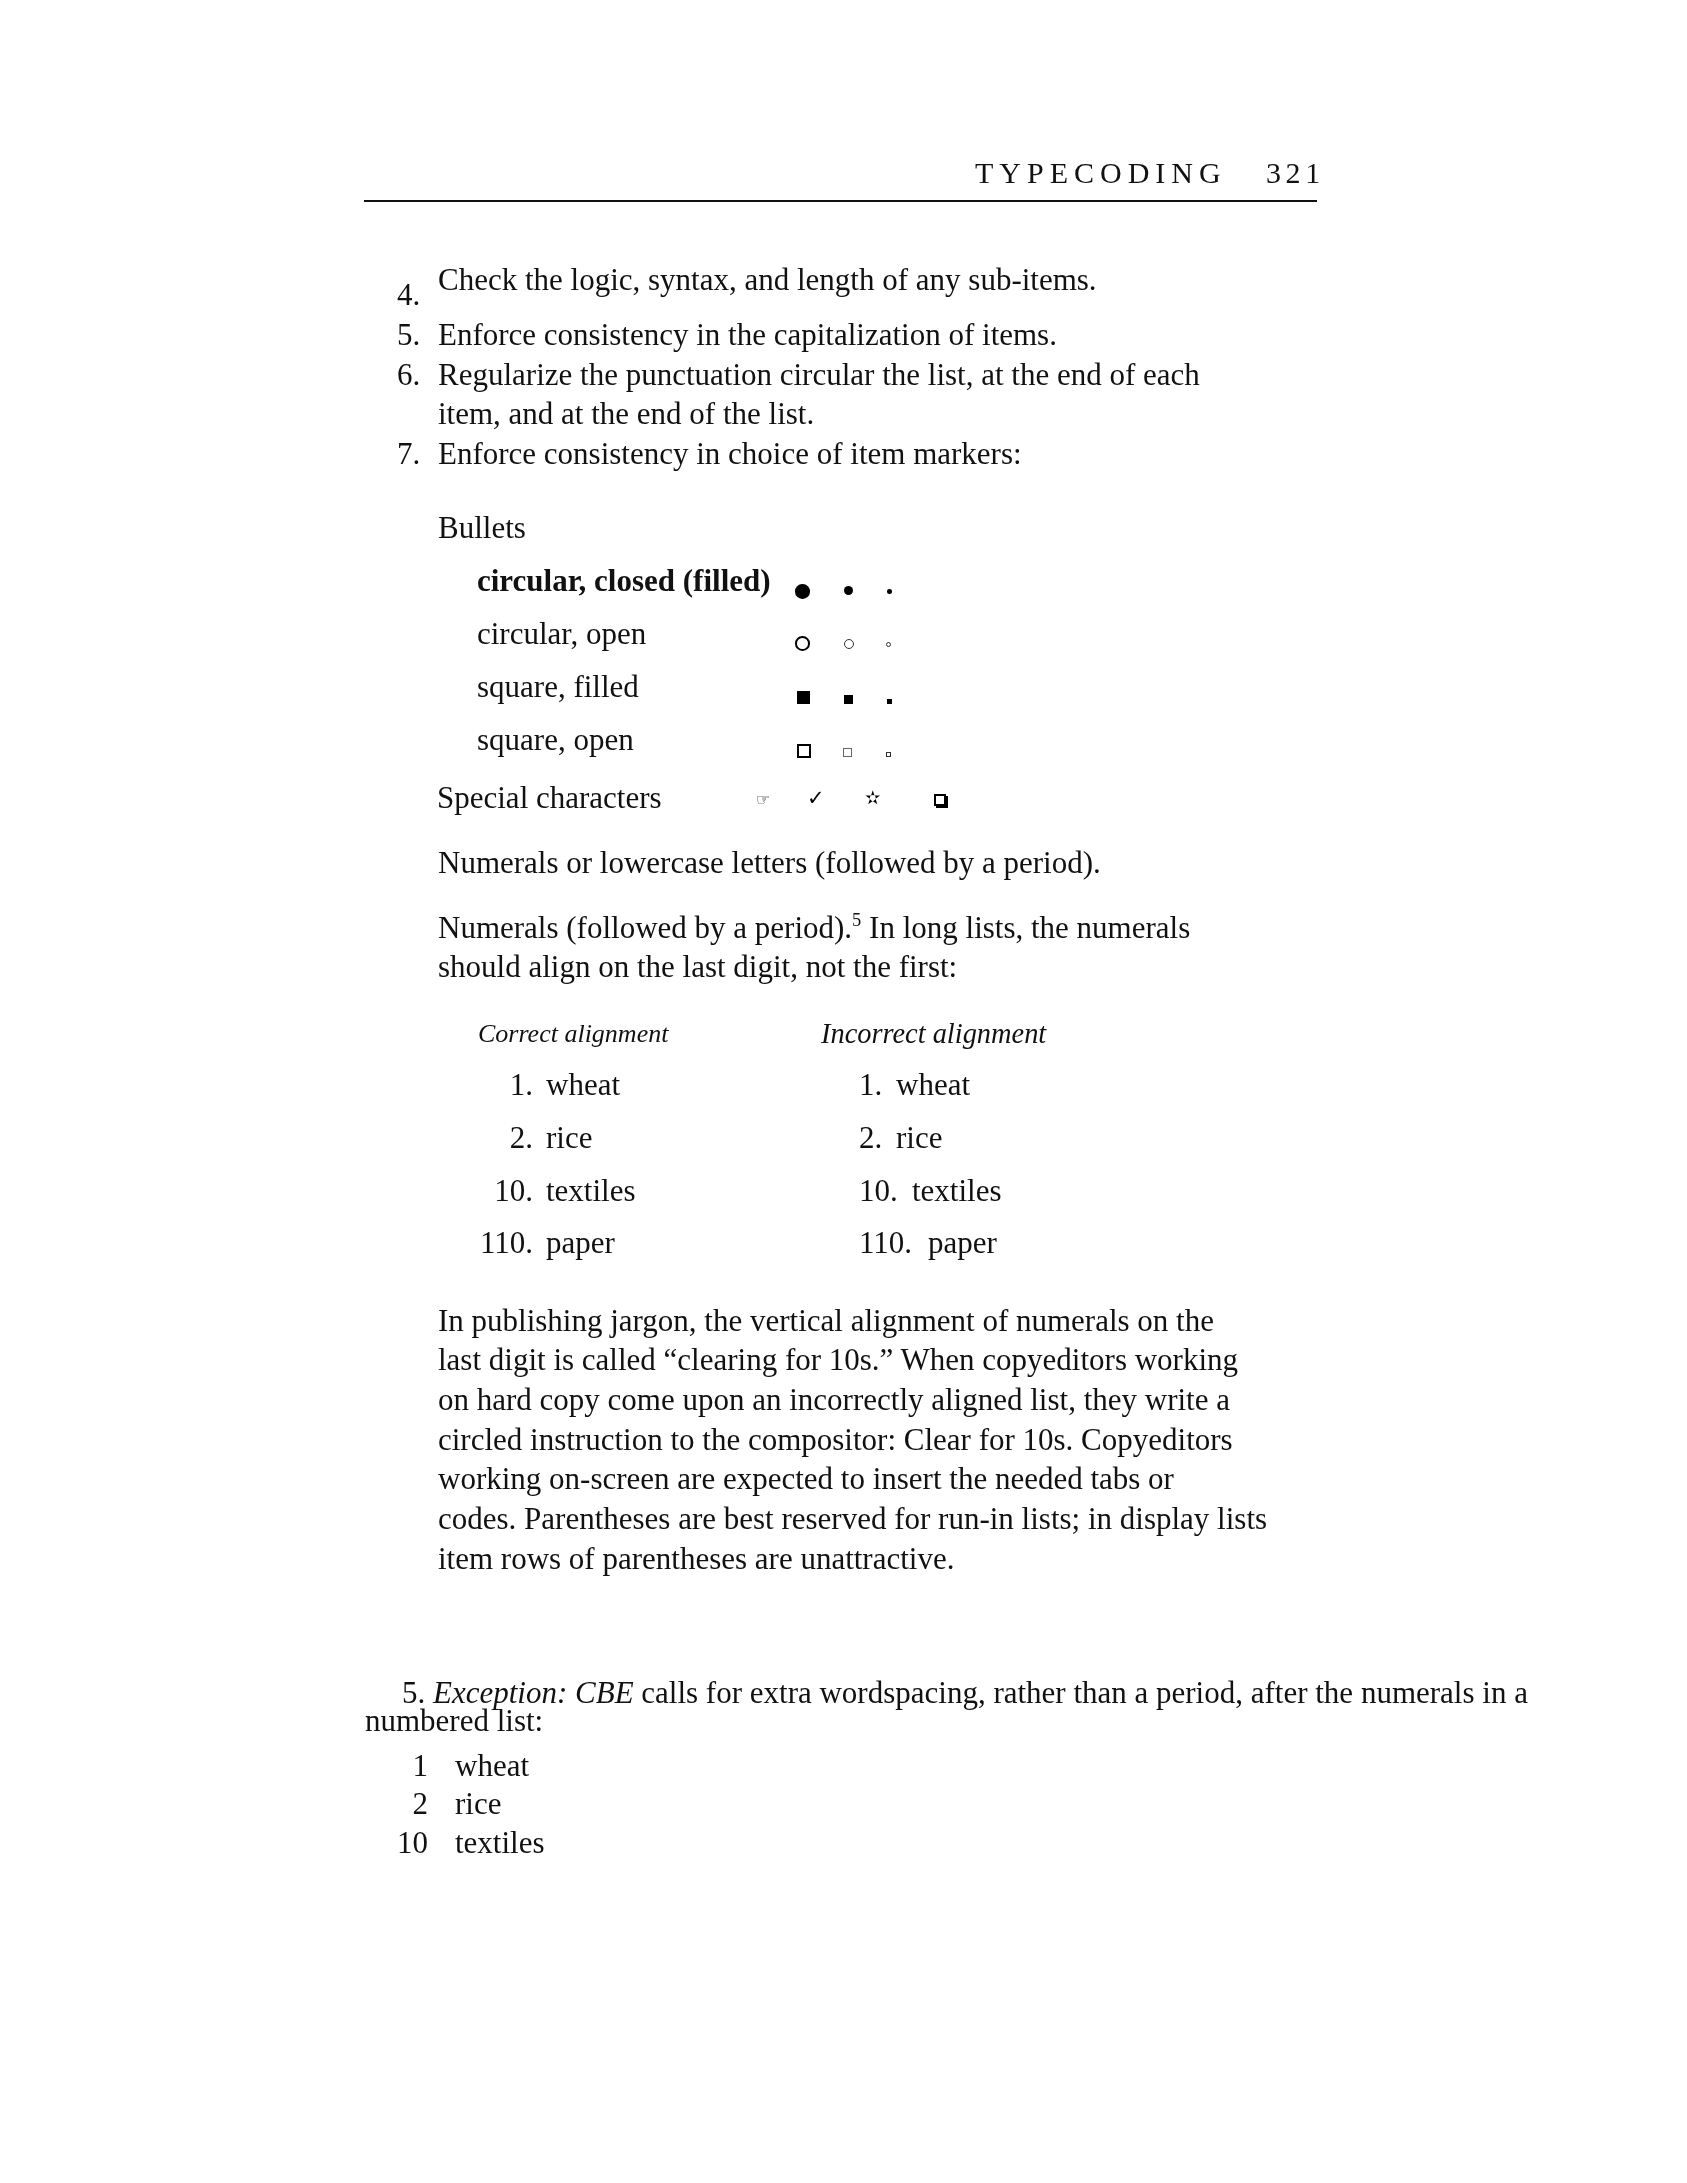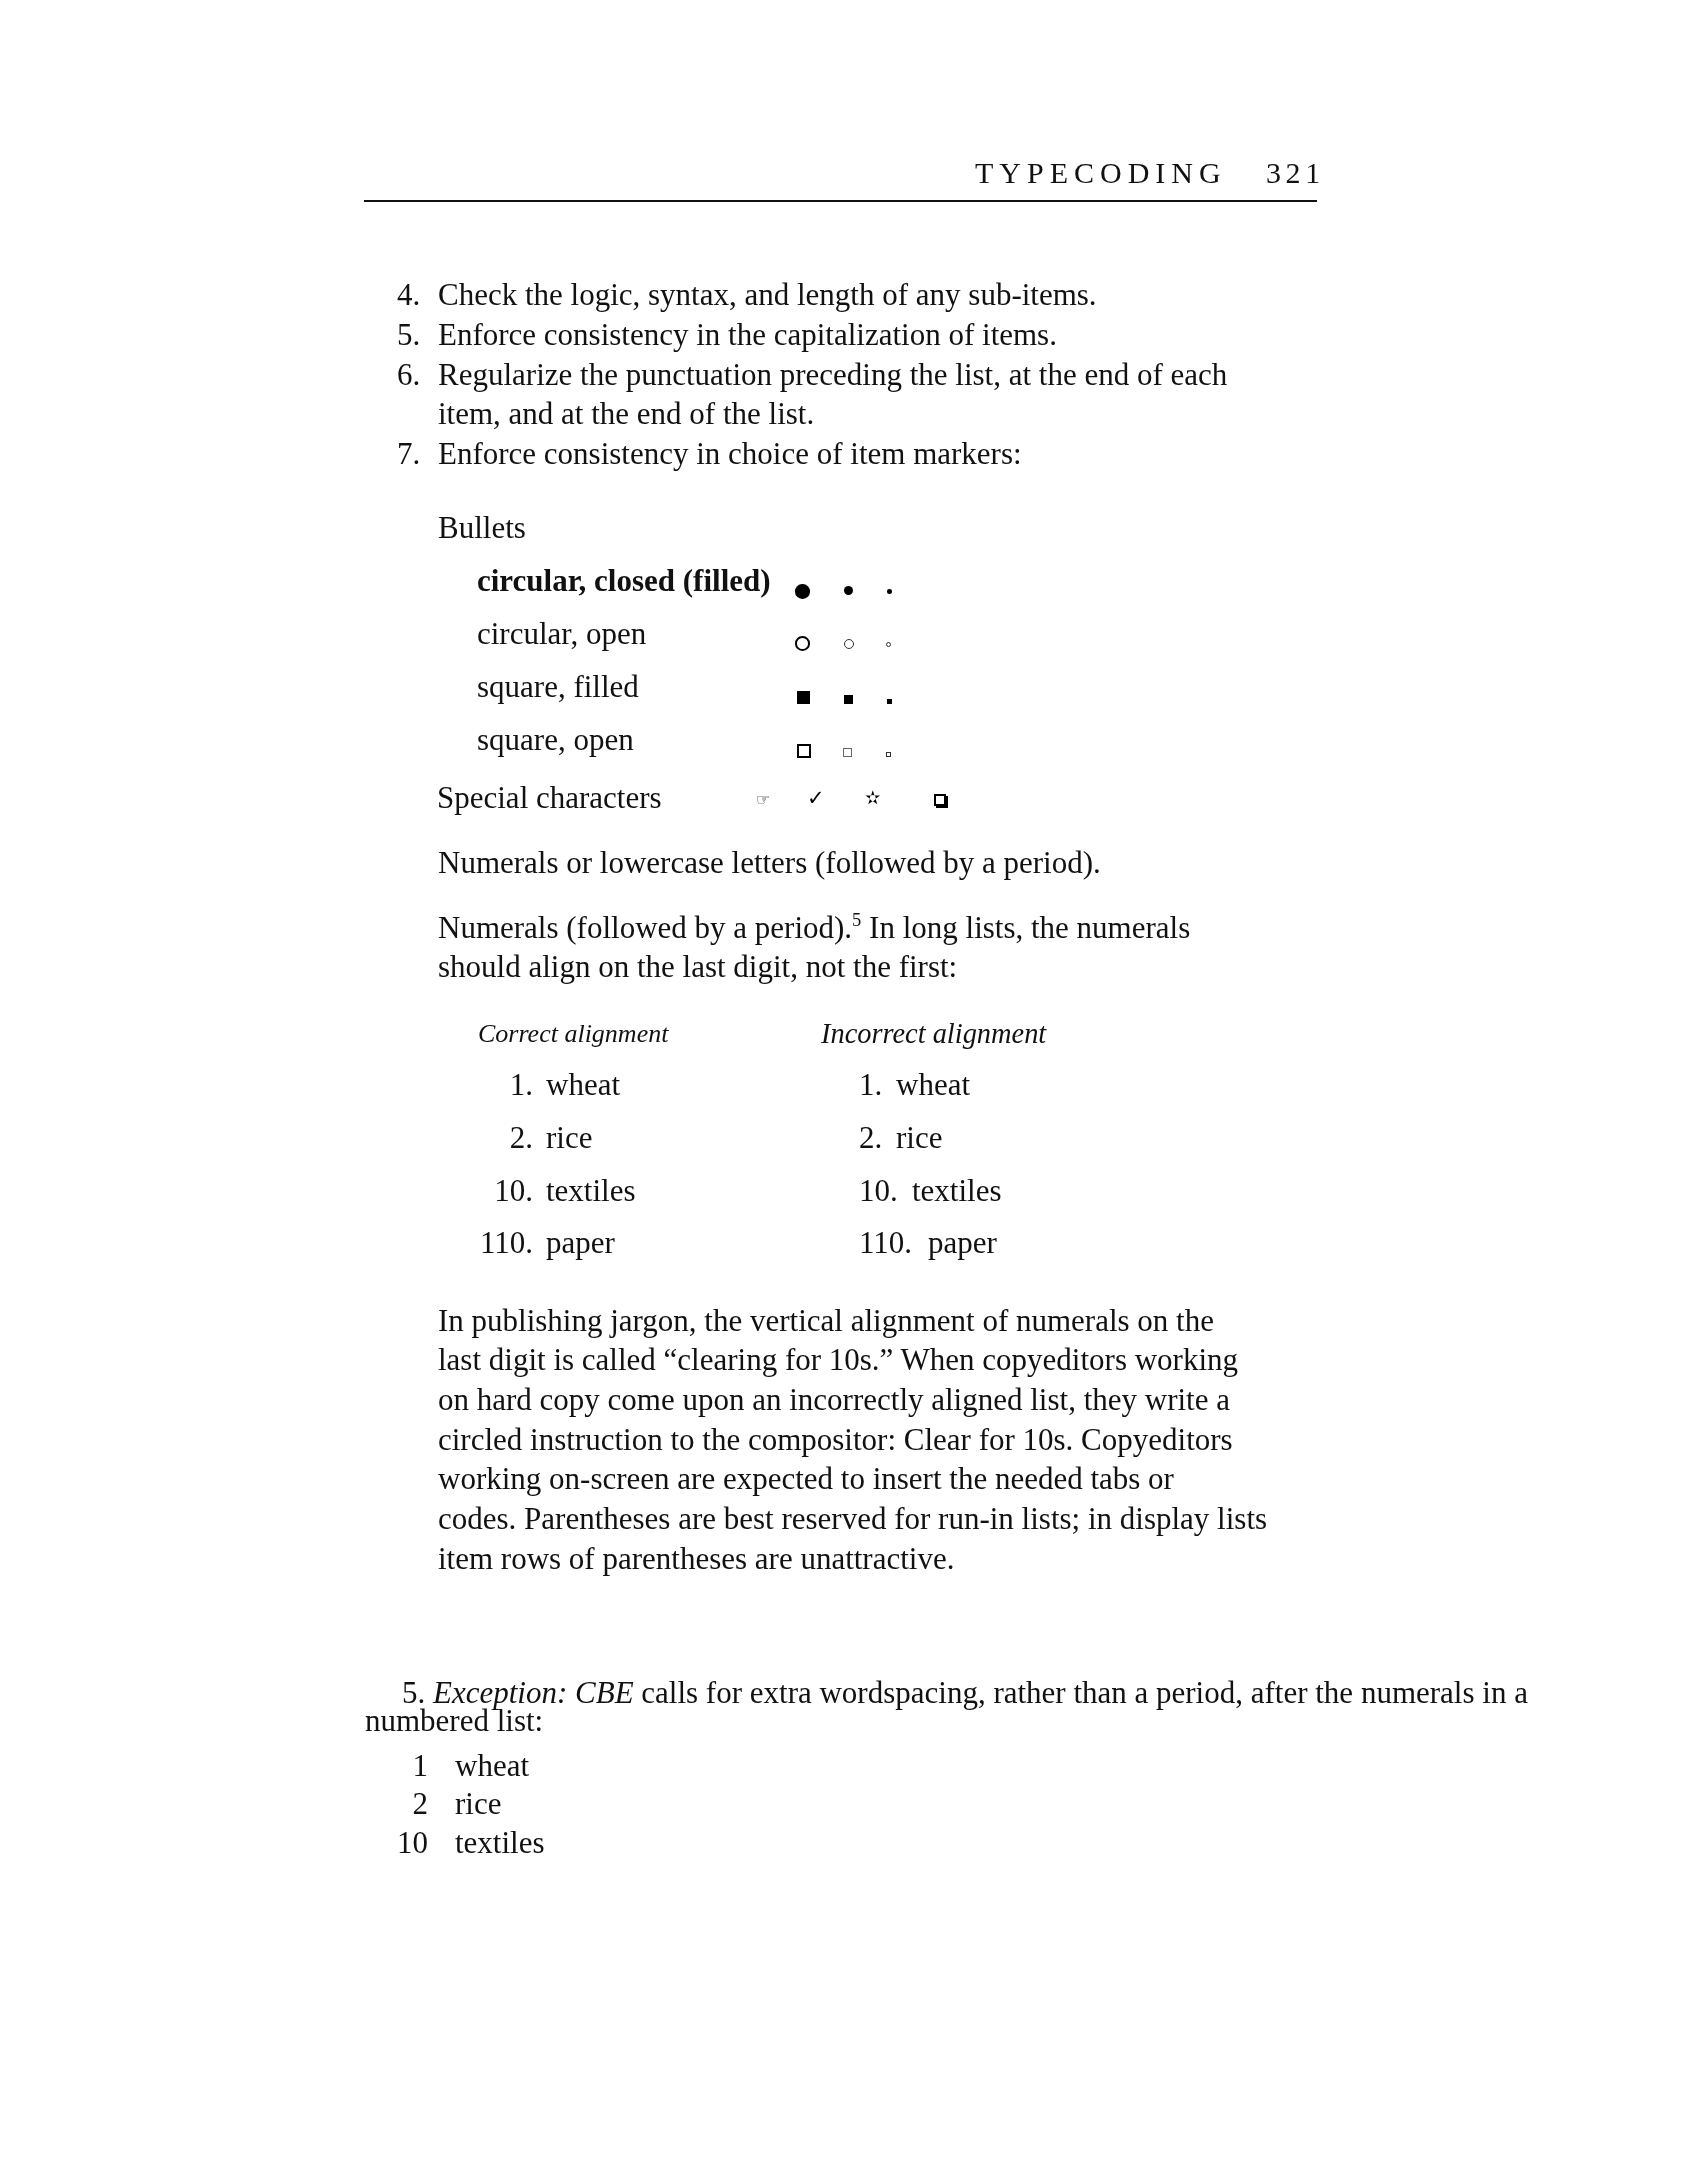--- a/index.html
+++ b/index.html
@@ -25,27 +25,27 @@
 </style>
 </head>
 <body>
 
 <div class="abs running-head" style="left:975px; top:156px;">TYPECODING</div>
 <div class="abs running-head" style="left:1266px; top:156px; letter-spacing:4.6px;">321</div>
 <div class="rule"></div>
 
 <div>
   <div class="abs body-text" style="left:397px; top:275px;">4.</div>
-  <div class="abs body-text" style="left:438px; top:275px;">Check the logic, syntax, and length of any sub-items.</div>
+  <div class="abs body-text" style="left:438px; top:260px;">Check the logic, syntax, and length of any sub-items.</div>
 
   <div class="abs body-text" style="left:397px; top:315px;">5.</div>
   <div class="abs body-text" style="left:438px; top:315px;">Enforce consistency in the capitalization of items.</div>
 
   <div class="abs body-text" style="left:397px; top:355px;">6.</div>
-  <div class="abs body-text" style="left:438px; top:355px;">Regularize the punctuation preceding the list, at the end of each</div>
+  <div class="abs body-text" style="left:438px; top:355px;">Regularize the punctuation circular the list, at the end of each</div>
   <div class="abs body-text" style="left:438px; top:394px;">item, and at the end of the list.</div>
 
   <div class="abs body-text" style="left:397px; top:434px;">7.</div>
   <div class="abs body-text" style="left:438px; top:434px;">Enforce consistency in choice of item markers:</div>
 </div>
 
 <div>
   <div class="abs body-text" style="left:438px; top:508px;">Bullets</div>
 
   <div class="abs body-text" style="left:477px; top:561px;font-weight:bold;">circular, closed (filled)</div>

